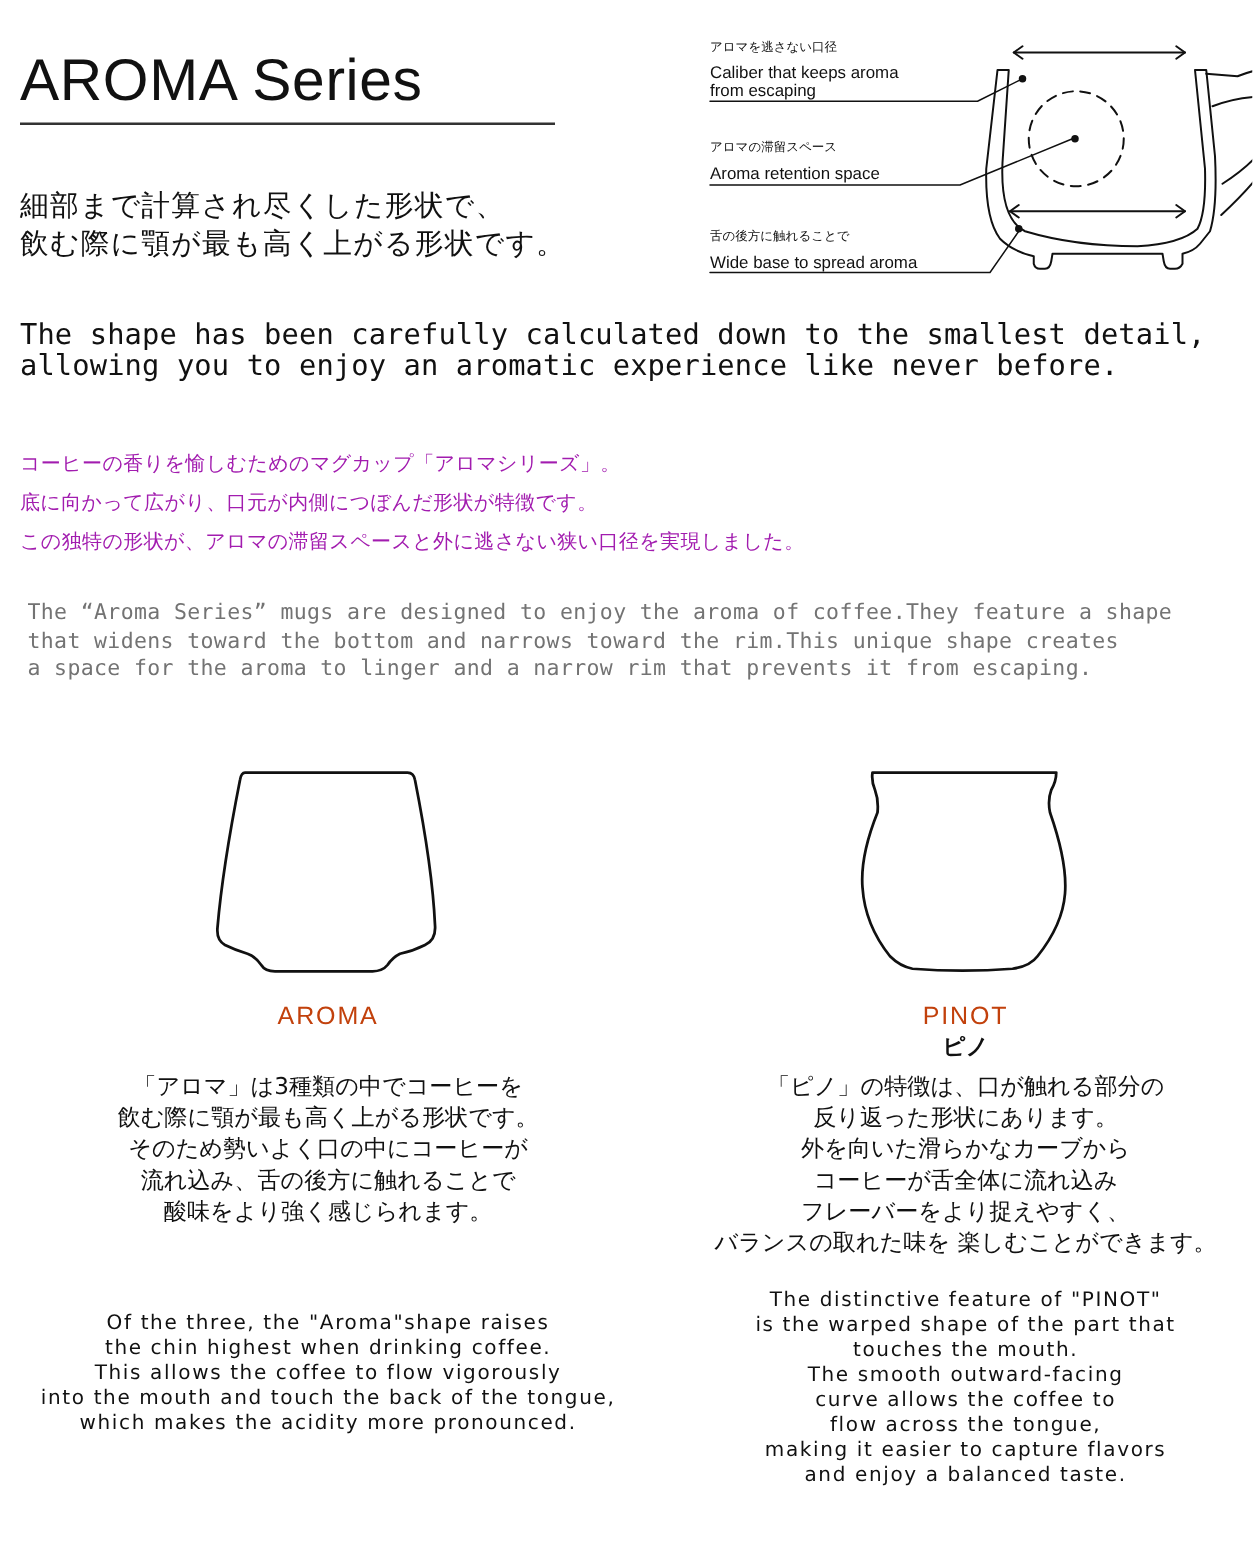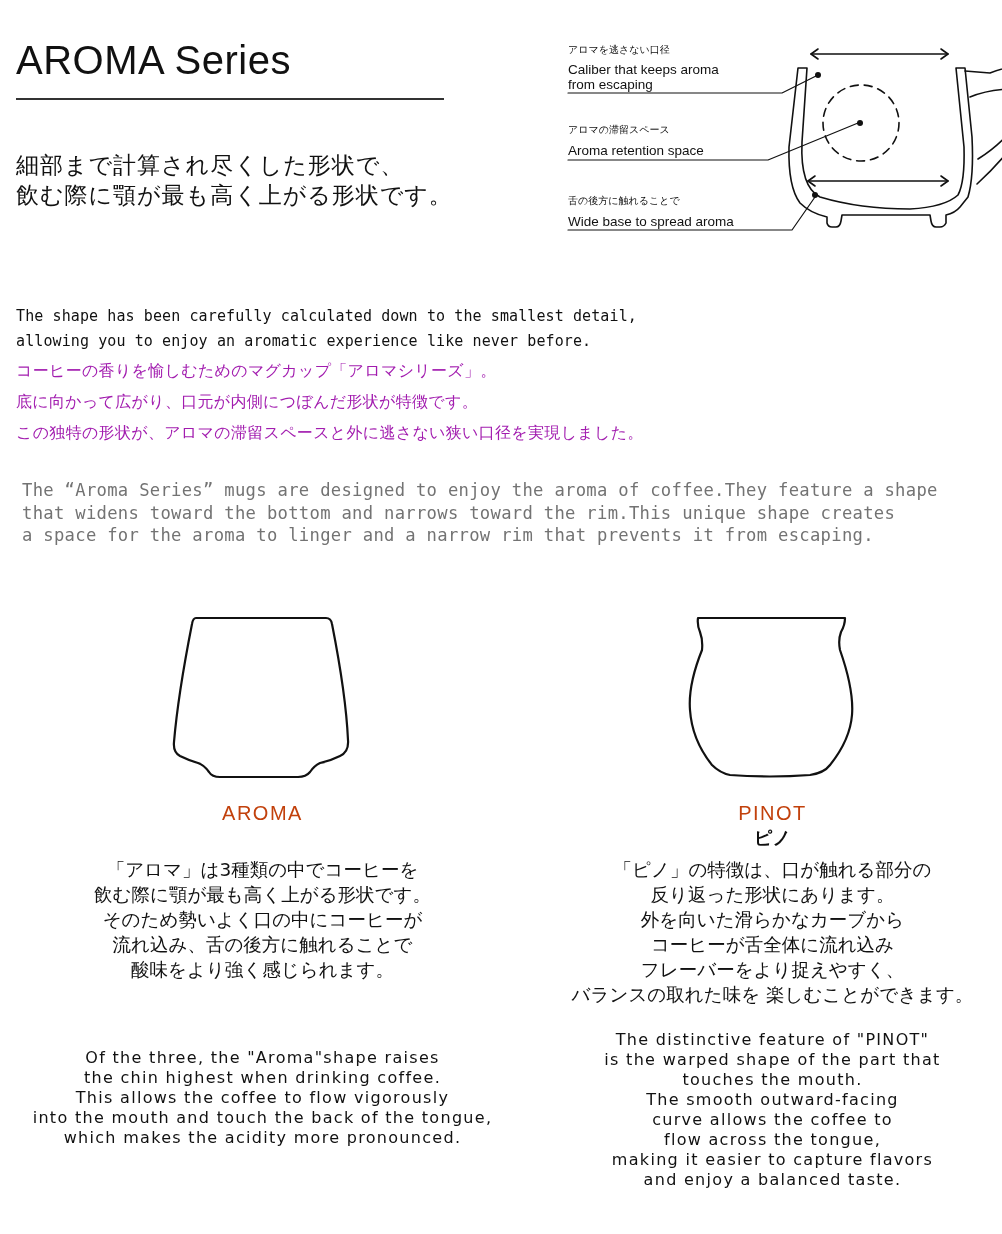--- a/index.html
+++ b/index.html
@@ -4,54 +4,53 @@
 <style>
   * { margin: 0; padding: 0; box-sizing: border-box; }
   html, body { width: 1002px; height: 1234px; background: #ffffff; overflow: hidden; }
   body { position: relative; color: #111111; font-family: "DejaVu Sans", sans-serif; }
 
   .abs { position: absolute; }
 
   .title {
     left: 16px; top: 40px;
     font-family: "Liberation Sans", sans-serif;
-    font-size: 40px; letter-spacing: 0.5px; font-weight: normal;
+    font-size: 47px; letter-spacing: 0.5px; font-weight: normal;
     color: #111;
     line-height: 1;
     text-align: center;
   }
   .title-rule {
     left: 16px; top: 98px; width: 428px; height: 1.5px; background: #333;
   }
   .intro-jp {
     left: 16px; top: 150px;
     font-size: 23px; line-height: 30px; letter-spacing: 1px; color: #111;
     white-space: pre;
   }
   .intro-en {
     left: 16px; top: 256px;
     font-family: "DejaVu Sans Mono", monospace;
-    font-size: 15px; line-height: 25px; letter-spacing: 0.1px; color: #111;
+    font-size: 23px; line-height: 25px; letter-spacing: 0.1px; color: #111;
     white-space: pre;
-    margin-top: 48px;
   }
   .desc-jp {
     left: 16px; top: 355px;
     font-size: 16px; line-height: 31px; letter-spacing: 0.3px; color: #a21caf;
     white-space: pre;
   }
   .desc-en {
     left: 22px; top: 479px;
     font-family: "DejaVu Sans Mono", monospace;
     font-size: 17.2px; line-height: 22.5px; letter-spacing: 0.3px; color: #737373;
     white-space: pre;
   }
 
   
-  .diagram { left: 560px; top: 25px; width: 442px; height: 200px; margin-top: 12px; }
+  .diagram { left: 560px; top: 25px; width: 442px; height: 200px; }
   .callout-jp { font-size: 10px; color: #111; white-space: nowrap; }
   .callout-en { font-family: "Liberation Sans", sans-serif; font-size: 13.5px; line-height: 15px; color: #111; white-space: pre; }
 
   
   .product-col { position: absolute; text-align: center; }
   .prod-name {
     font-family: "Liberation Sans", sans-serif;
     font-size: 20px; letter-spacing: 1.5px; color: #c2410c; line-height: 1;
   }
   .prod-kana { font-size: 18px; font-weight: bold; color: #111; margin-top: 6px; line-height: 1; }

